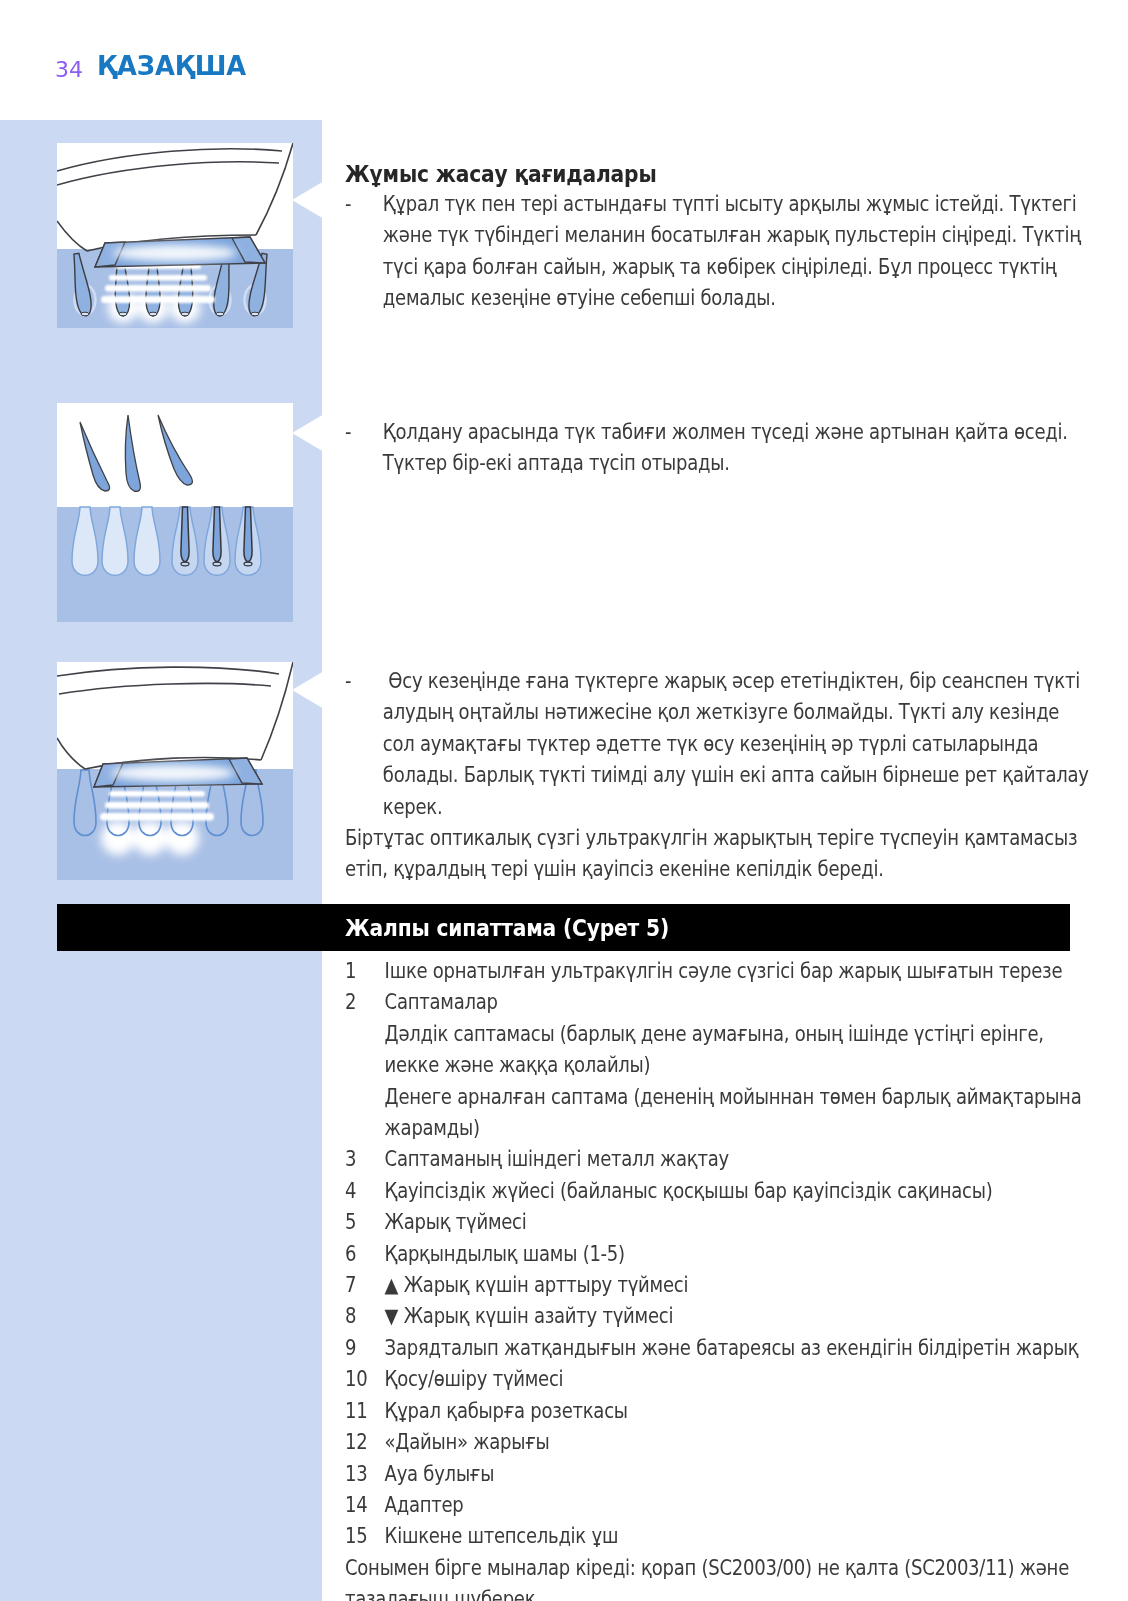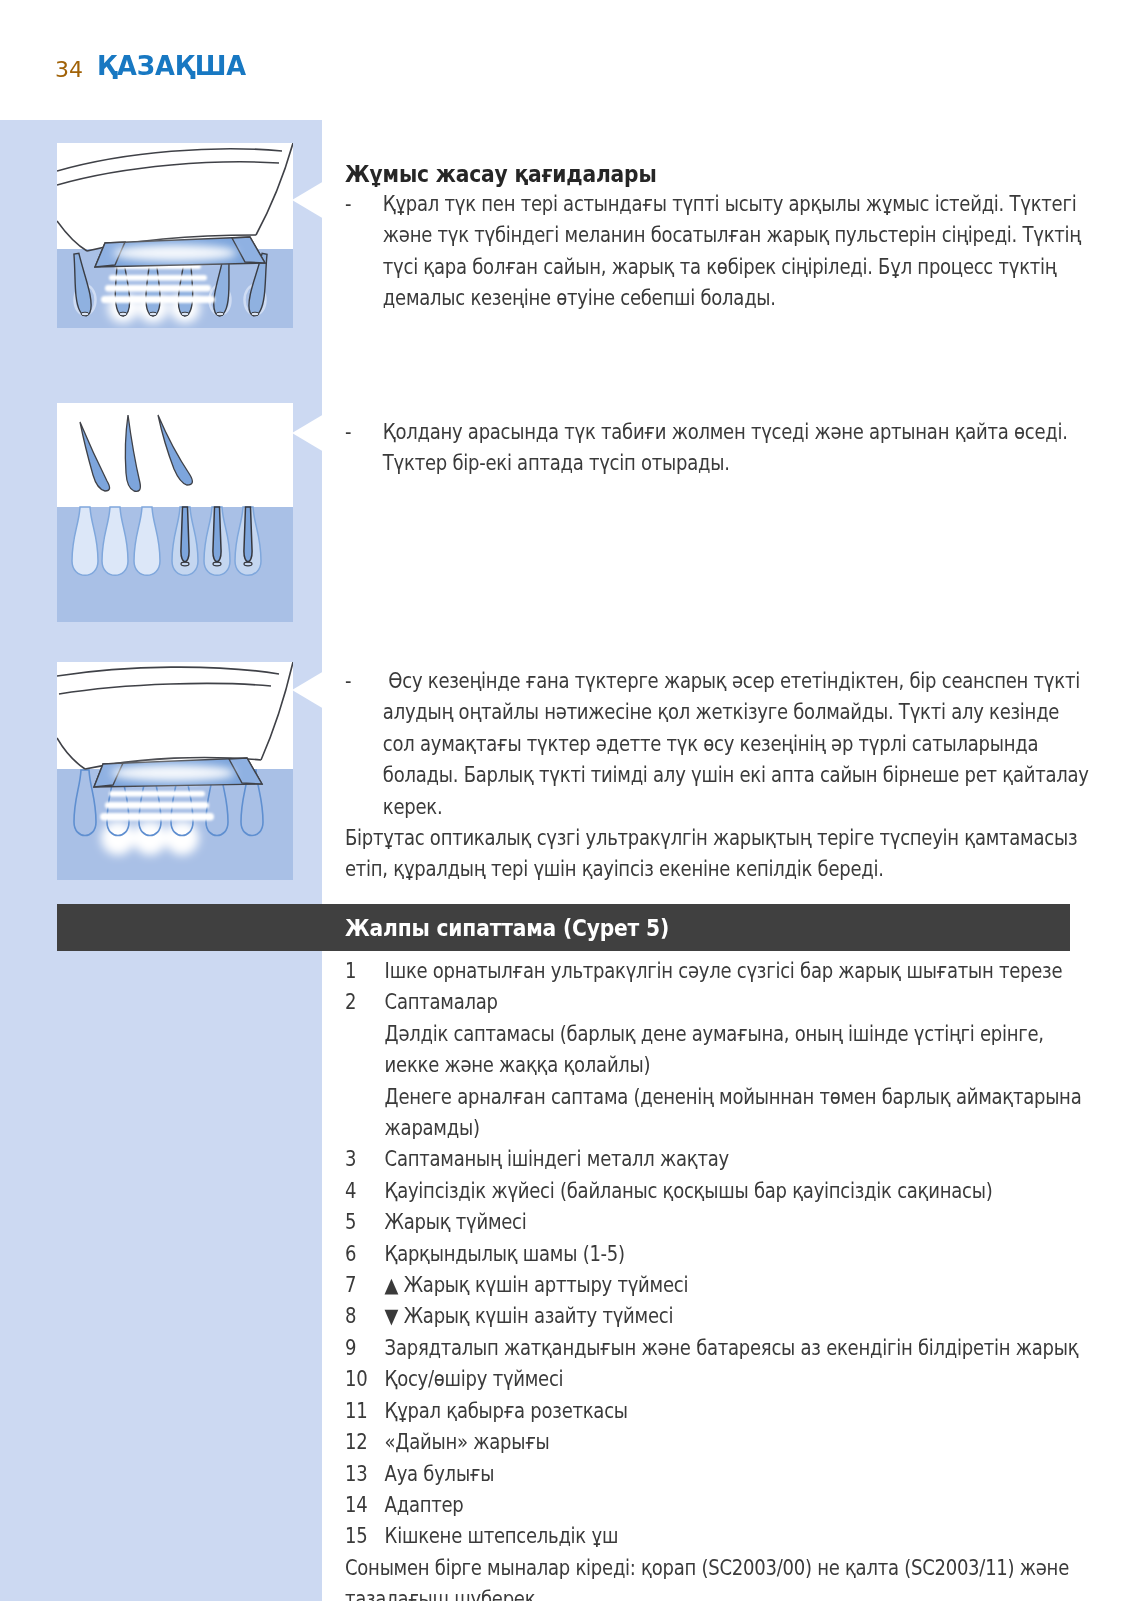--- a/index.html
+++ b/index.html
@@ -8,21 +8,21 @@
     width:1128px;height:1601px;
     background:#ffffff;
     font-family:"DejaVu Sans","Liberation Sans",sans-serif;
     color:#3a3a3a;
     overflow:hidden;
   }
   
   .page-header{position:absolute;left:55px;top:50px;height:36px;}
   .page-num{
     position:absolute;left:0;top:7px;
-    font-size:22px;color:#a16207;letter-spacing:0;
+    font-size:22px;color:#8b5cf6;letter-spacing:0;
   }
   .lang-title{
     position:absolute;left:42px;top:0;
     font-size:27px;font-weight:bold;color:#1878c2;
     transform:scaleX(.95);transform-origin:0 0;white-space:nowrap;
   }
   
   .strip{position:absolute;left:0;top:120px;width:322px;height:1481px;background:#ccd9f2;}
   .figure{position:absolute;left:57px;background:#ffffff;overflow:hidden;}
   .fig1{top:143px;width:236px;height:185px;}
@@ -42,21 +42,21 @@
     font-size:23px;font-weight:bold;color:#262626;
     line-height:28px;letter-spacing:-0.2px;margin:0;
   }
   p{margin:0;}
   .hang{display:flex;}
   .hang .dash{width:43px;flex:0 0 43px;}
   .hang .btxt{flex:1;}
   
   .banner{
     position:absolute;left:57px;top:904px;width:1013px;height:47px;
-    background:#404040;display:flex;align-items:center;
+    background:#000000;display:flex;align-items:center;
   }
   .banner-label{
     margin-left:288px;color:#ffffff;font-size:23px;font-weight:bold;
     letter-spacing:-0.2px;display:inline-block;
     transform:scaleX(.88);transform-origin:0 50%;white-space:nowrap;
   }
   
   .num-list .row{display:flex;}
   .num-list .num{width:45px;flex:0 0 45px;}
   .num-list .txt{flex:1;}

